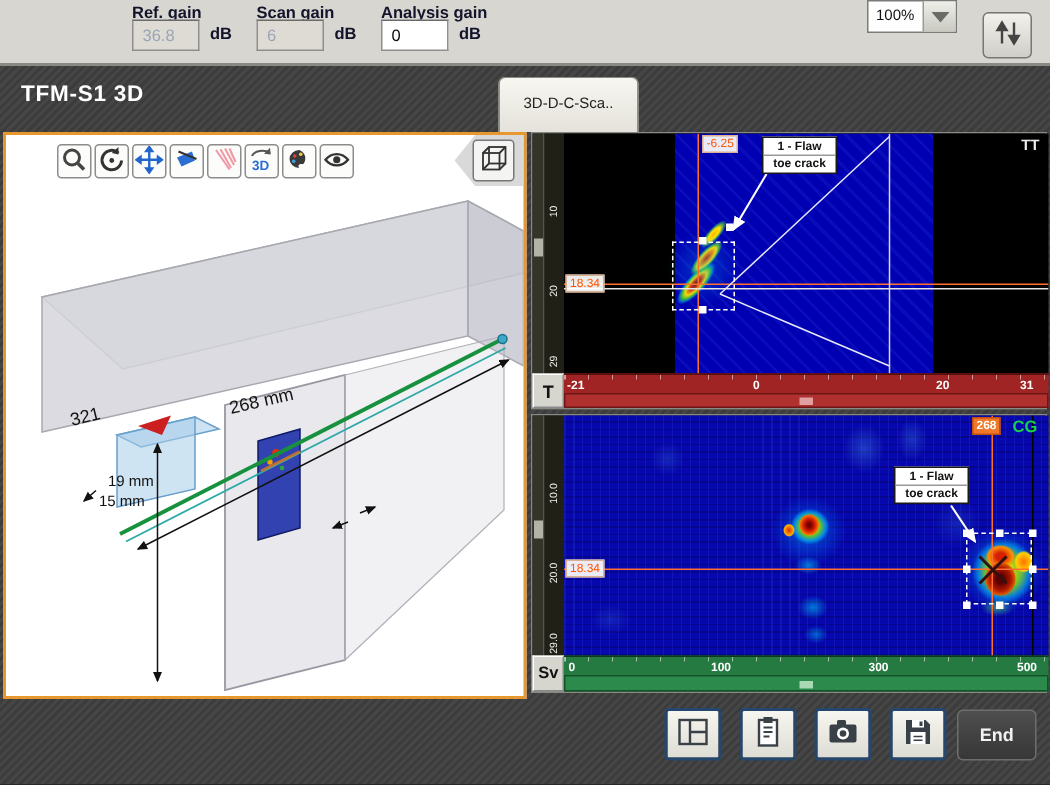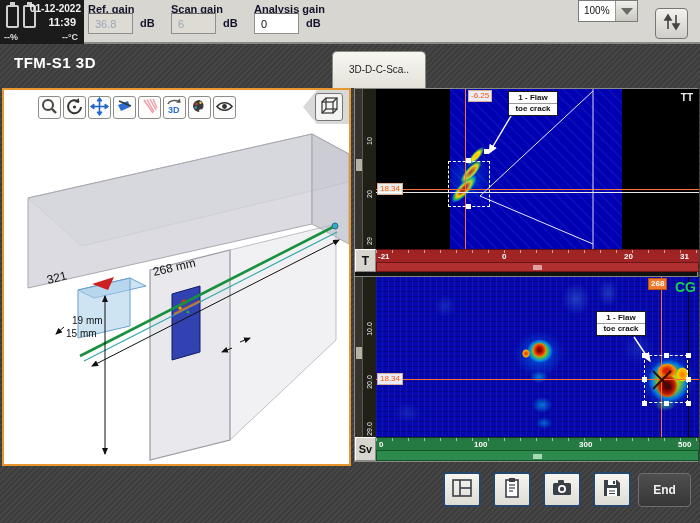--- a/index.html
+++ b/index.html
@@ -78,28 +78,20 @@
            border:2px solid #25476e;border-radius:3px;padding:0;}
   .statusbar{position:absolute;left:0;top:508px;width:700px;height:15px;background:#0a0a0a;color:#fff;
              font-size:9px;font-weight:bold;line-height:15px;padding-left:4px;}
 </style>
 </head>
 <body>
 
 <div id="app">
 
   <div class="topbar">
-    <div class="infobox">
-      <div class="battery" style="left:6px"></div>
-      <div class="battery" style="left:23px"></div>
-      <div class="info-date">01-12-2022</div>
-      <div class="info-time">11:39</div>
-      <div class="info-pct">--%</div>
-      <div class="info-temp">--°C</div>
-    </div>
 
     <div class="gain-label" style="left:88px">Ref. gain</div>
     <input class="gain-input dim" style="left: 88px;" readonly="" value="36.8">
     <div class="unit" style="left:140px">dB</div>
 
     <div class="gain-label" style="left:171px">Scan gain</div>
     <input class="gain-input dim" style="left: 171px;" readonly="" value="6">
     <div class="unit" style="left:223px">dB</div>
 
     <div class="gain-label" style="left:254px">Analysis gain</div>
@@ -237,21 +229,21 @@
       <text x="44" y="160" font-size="12" fill="#111" transform="rotate(-14 44 160)">321</text>
 
       <text x="68" y="200" font-size="10" fill="#111">19 mm</text>
       <text x="62" y="213" font-size="10" fill="#111">15 mm</text>
       <path d="M60,203 L52,210" stroke="#111" stroke-width="1" marker-end="url(#ah)"></path>
       <path d="M228,224 L218,228" stroke="#111" stroke-width="1" marker-end="url(#ah)"></path>
       <path d="M236,218 L246,214" stroke="#111" stroke-width="1" marker-end="url(#ah)"></path>
     </svg>
   </div>
 
-  <div class="scan-panel" style="top:88px;height:232px">
+  <div class="scan-panel" style="top:88px;height:185px">
     <div class="vscroll" style="height:160px">
         <div class="vhandle"></div>
       </div>
     <div class="vruler" style="height:160px">
       <span class="vlab" style="top:47px">10</span>
       <span class="vlab" style="top:100px">20</span>
       <span class="vlab" style="top:147px">29</span>
     </div>
 
     <div class="img-area" style="height:160px">
@@ -366,21 +358,21 @@
       <div class="handle" style="left:288px;top:76px"></div>
       <div class="handle" style="left:310px;top:76px"></div>
       <div class="handle" style="left:266px;top:100px"></div>
       <div class="handle" style="left:310px;top:100px"></div>
       <div class="handle" style="left:266px;top:124px"></div>
       <div class="handle" style="left:288px;top:124px"></div>
       <div class="handle" style="left:310px;top:124px"></div>
 
       <div class="cursor-label" style="left:1px;top:96px">18.34</div>
       <div class="cursor-label" style="left:272px;top:1px;color:#fff;background:#f07828;border-color:#c05010;font-weight:bold">268</div>
-      <div class="abs" style="left:299px;top:2px;font-size:14px;font-weight:bold;color:#18d24e;z-index:6">CG</div>
+      <div class="abs" style="left:299px;top:2px;font-size:11px;font-weight:bold;color:#18d24e;z-index:6">CG</div>
 
       <div class="anno" style="left:220px;top:34px">
         <div class="l1">1 - Flaw</div>
         <div class="l2">toe crack</div>
       </div>
     </div>
 
     <div class="xruler" style="top:160px;width:323px;background:#257a42;border-top:1px solid #0e3a1e">
       <div class="ticks"></div>
       <span class="xtick" style="left:3px">0</span>

